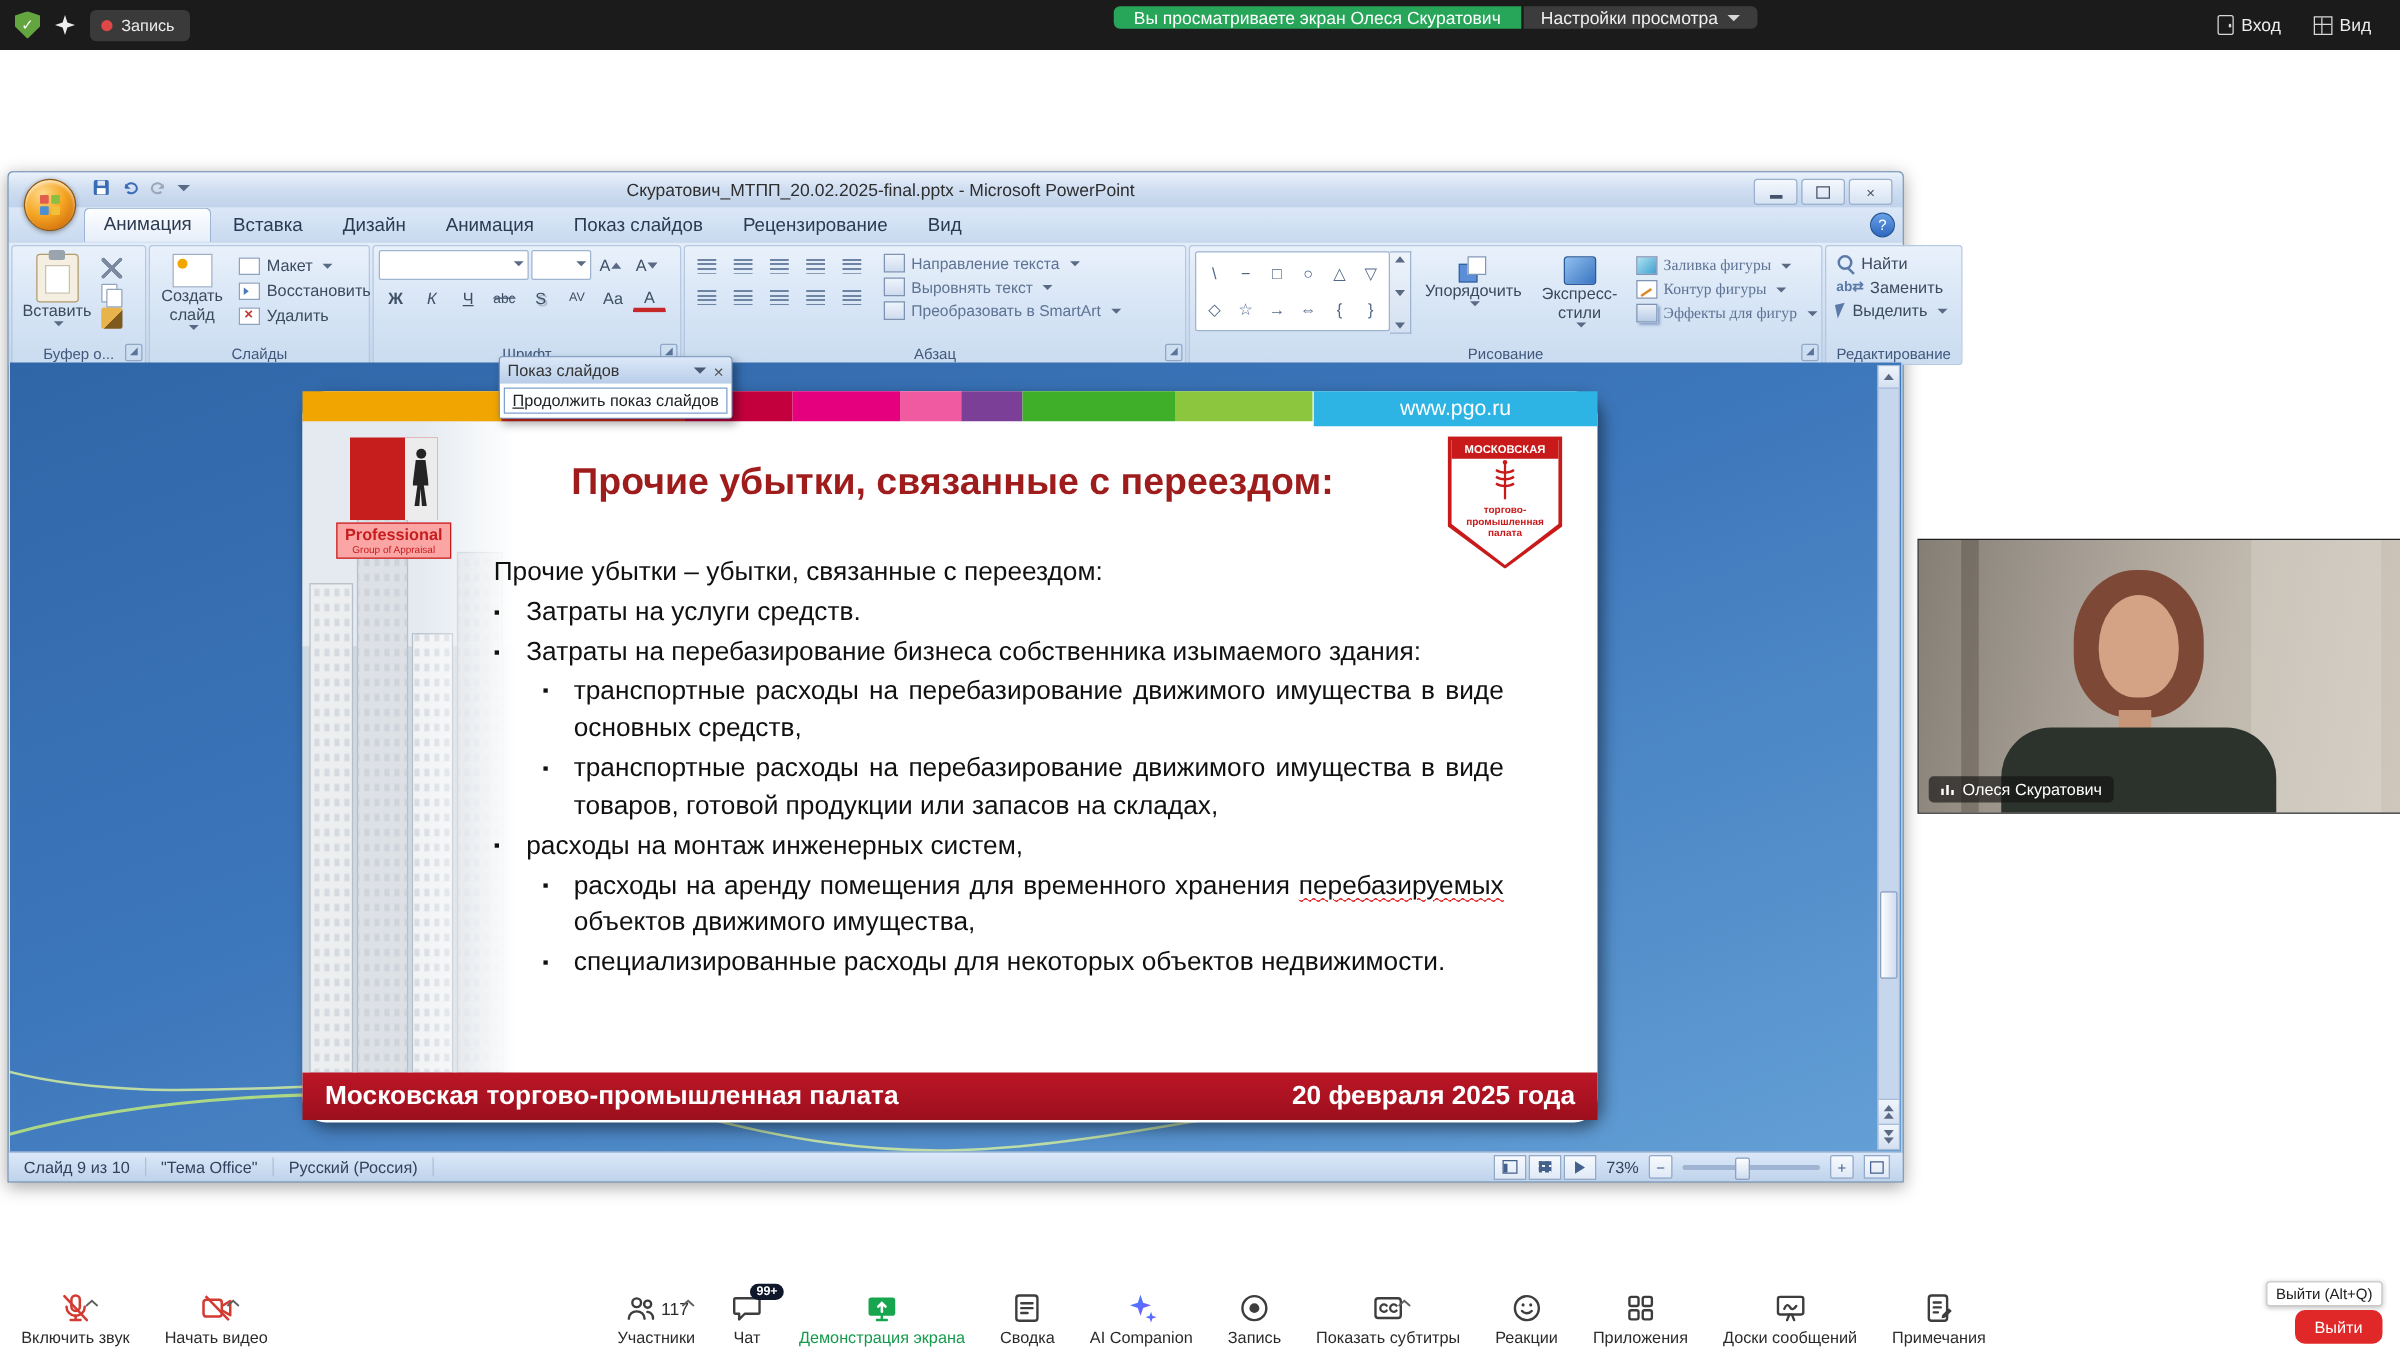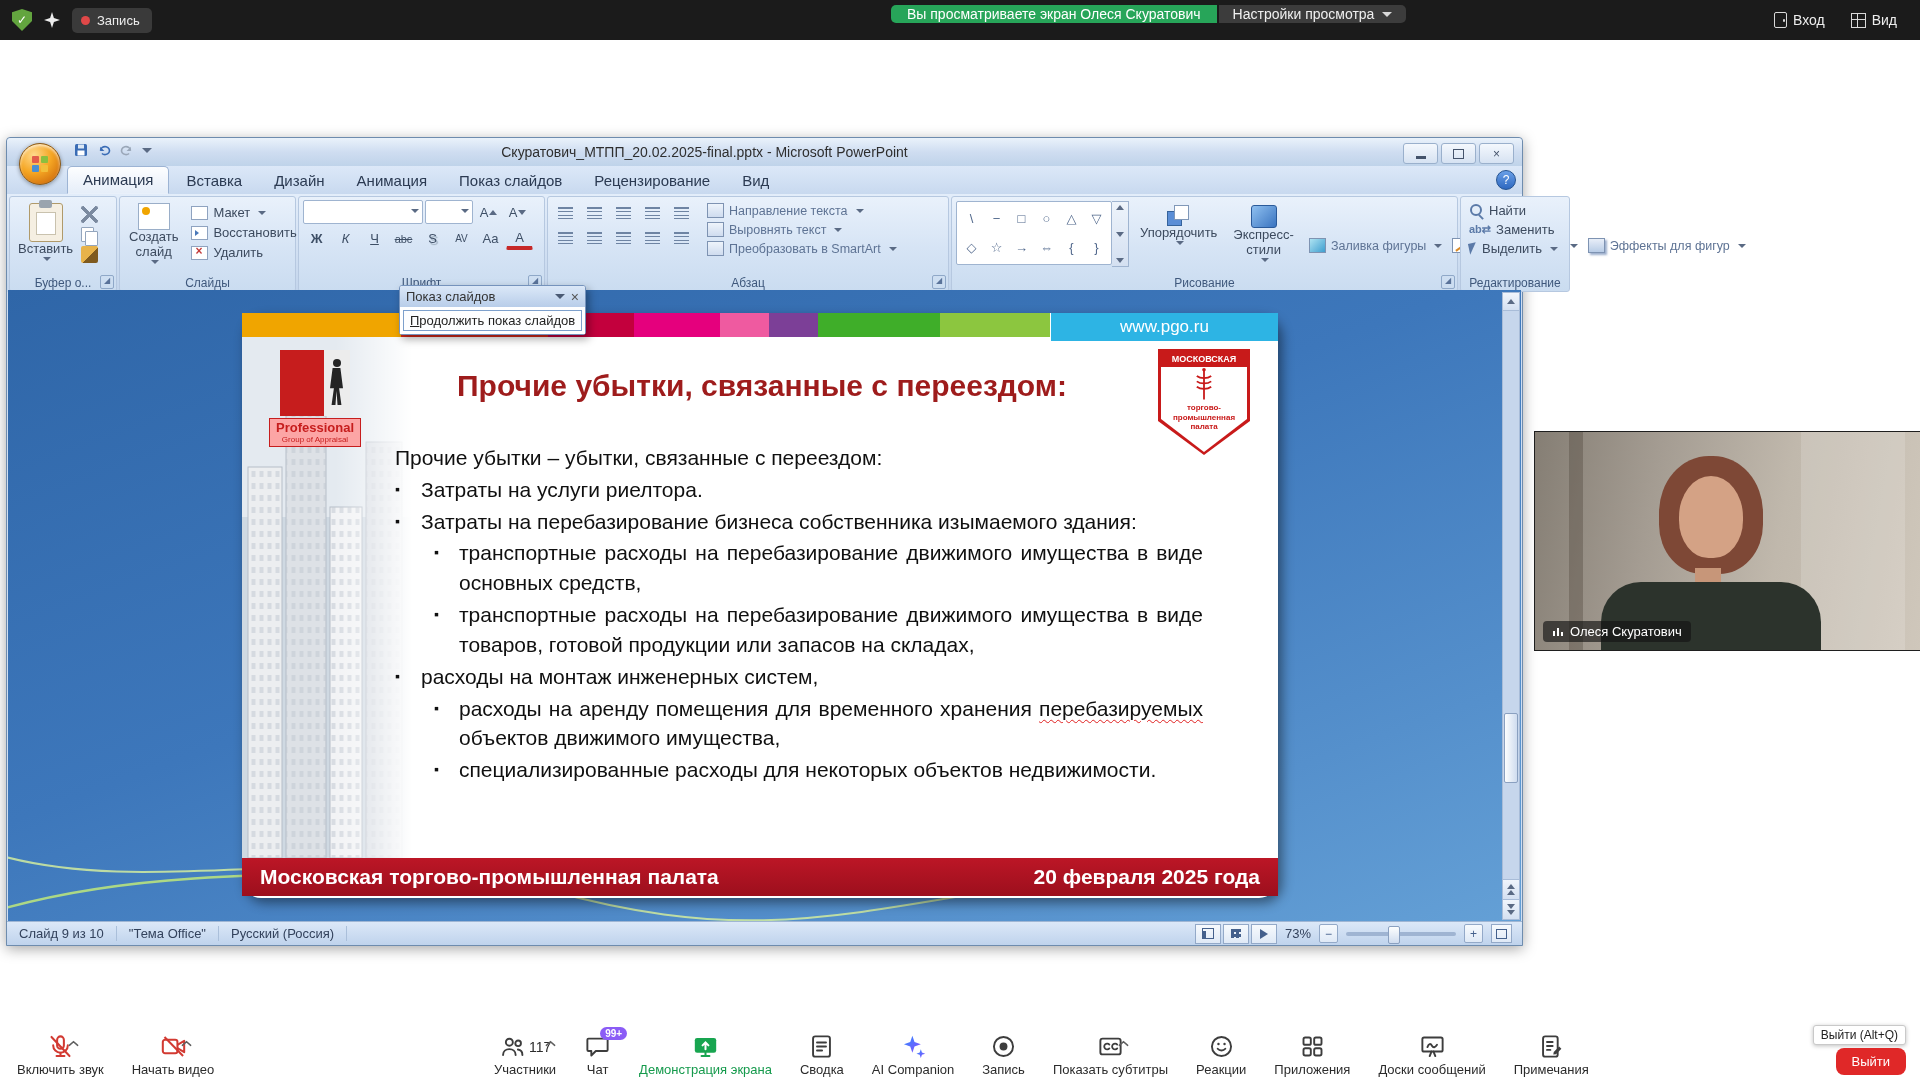--- a/index.html
+++ b/index.html
@@ -223,21 +223,21 @@
   .zm-bottom{position:absolute;left:0;right:0;bottom:0;height:56px;background:#fff;}
   .cluster{position:absolute;bottom:3px;display:flex;align-items:flex-end;gap:14px;}
   .cluster-left{left:10px;}
   .cluster-center{left:487px;}
   .zitem{position:relative;display:flex;flex-direction:column;align-items:center;padding:0 7px;cursor:pointer;}
   .zrow{position:relative;height:29px;display:flex;align-items:center;gap:3px;}
   .tbicon{width:27px;height:27px;}
   .zlabel{font-size:13px;color:#2b2b2b;margin-top:1px;white-space:nowrap;}
   .zitem.accent .zlabel{color:#159a4c;}
   .zcount{font-size:14px;color:#2b2b2b;}
-  .zbadge{position:absolute;top:-5px;right:-16px;background:#8b5cf6;color:#fff;font-size:10px;
+  .zbadge{position:absolute;top:-5px;right:-16px;background:#0f172a;color:#fff;font-size:10px;
     padding:1px 5px;border-radius:8px;font-weight:bold;}
   .zchev{position:absolute;right:-6px;top:2px;width:13px;height:9px;}
   .leave-wrap{position:absolute;right:14px;bottom:5px;display:flex;flex-direction:column;align-items:flex-end;gap:3px;}
   .leave-tooltip{background:#fff;border:1px solid #c9c9c9;border-radius:3px;padding:2px 7px;font-size:12px;
     color:#222;box-shadow:0 1px 4px rgba(0,0,0,.25);}
   .leave-btn{background:#e02828;color:#fff;border:none;border-radius:8px;padding:6px 16px;font-size:13px;
     font-family:"Liberation Sans",sans-serif;cursor:pointer;}
 </style>
 </head>
 <body>
@@ -468,21 +468,21 @@
         <div class="bigbtn" style="width:82px;">
           <div class="arr-icon"></div>
           <span>Упорядочить</span>
           <span class="caret-sm"></span>
         </div>
         <div class="bigbtn" style="width:86px;">
           <div class="qs-icon"></div>
           <span>Экспресс-стили</span>
           <span class="caret-sm"></span>
         </div>
-        <div style="display:flex;flex-direction:row;gap:2px;padding-top:3px;">
+        <div style="display:flex;flex-direction:column;gap:2px;padding-top:3px;font-family:Liberation Serif, serif;">
           <div class="wbtn">
             <span class="wicon fill-icon"></span>
             <span>Заливка фигуры</span>
             <span class="caret-sm"></span>
           </div>
           <div class="wbtn">
             <span class="wicon outl-icon"></span>
             <span>Контур фигуры</span>
             <span class="caret-sm"></span>
           </div>
@@ -599,21 +599,21 @@
           </div>
         </div>
 
         <div class="slide-title">Прочие убытки, связанные с переездом:</div>
 
         <div class="slide-bodywrap">
           <div class="intro-line">Прочие убытки – убытки, связанные с переездом:</div>
           <div>
               <div class="b-item lvl1">
                 <span class="marker">▪</span>
-                <div class="btext">Затраты на услуги риелтора.</div>
+                <div class="btext">Затраты на услуги средств.</div>
               </div>
               <div class="b-item lvl1">
                 <span class="marker">▪</span>
                 <div class="btext">Затраты на перебазирование бизнеса собственника изымаемого здания:</div>
               </div>
               <div class="b-item lvl2">
                 <span class="marker">▪</span>
                 <div class="btext">транспортные расходы на перебазирование движимого имущества в виде основных средств,</div>
               </div>
               <div class="b-item lvl2">

